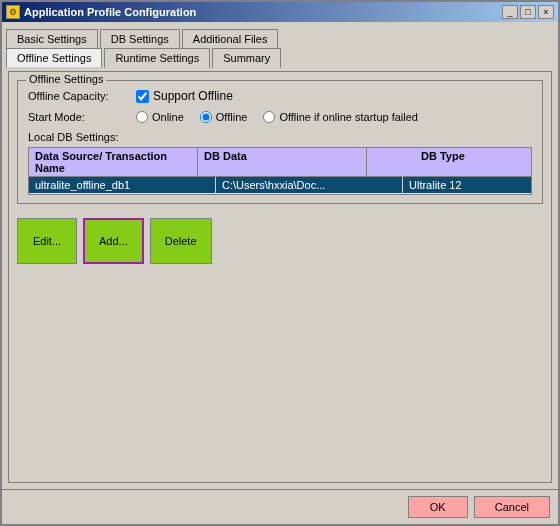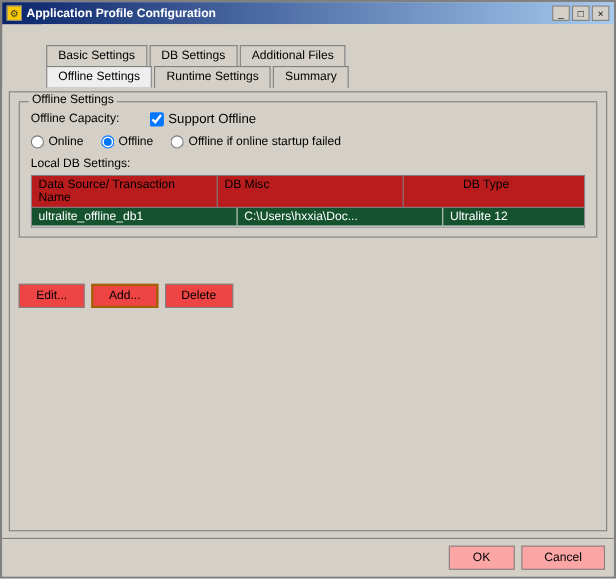--- a/index.html
+++ b/index.html
@@ -62,24 +62,23 @@
       font-size: 9px;
       cursor: pointer;
       display: flex;
       align-items: center;
       justify-content: center;
       color: black;
     }
     .tabs-row1, .tabs-row2 {
       display: flex;
       background: #d4d0c8;
-      padding: 18px 4px 0 4px;
+      padding: 6px 4px 0 4px;
       gap: 2px;
       flex-shrink: 0;
-      margin-left: 36px;
     }
     .tab {
       padding: 3px 10px;
       background: #d4d0c8;
       border: 1px solid #808080;
       border-bottom: none;
       cursor: pointer;
       font-size: 11px;
       color: #000;
       min-width: 60px;
@@ -165,22 +164,23 @@
     .radio-option input[type="radio"] {
       width: 12px;
       height: 12px;
     }
     .local-db-label {
       font-size: 11px;
       margin-bottom: 4px;
     }
     .db-table-header {
       display: flex;
-      background: #b91c1c;
+      background: #c4b5fd;
       border-bottom: 1px solid #808080;
+      font-weight: bold;
     }
     .db-col-header {
       font-size: 11px;
       padding: 2px 6px;
       border-right: 1px solid #808080;
       flex: 1;
     }
     .db-col-header:last-child {
       border-right: none;
       margin-left: 48px;
@@ -190,21 +190,21 @@
     .db-col-header.col3 { flex: 1; }
     .db-table-body {
       overflow-y: auto;
       height: calc(100% - 22px);
     }
     .db-row {
       display: flex;
       border-bottom: 1px solid #e0e0e0;
     }
     .db-row.selected {
-      background: #14532d;
+      background: #0c4a6e;
       color: white;
     }
     .db-cell {
       font-size: 11px;
       padding: 2px 6px;
       border-right: 1px solid #d0d0d0;
       flex: 1;
       white-space: nowrap;
       overflow: hidden;
       text-overflow: ellipsis;
@@ -213,31 +213,30 @@
     .db-cell.col2 { flex: 1.5; }
     .db-cell.col3 { flex: 1; }
     .db-cell:last-child { border-right: none; }
     .btn-row {
       display: flex;
       gap: 6px;
       margin-top: 6px;
       flex-shrink: 0;
     }
     .btn {
-      padding: 3px 14px;
-      background: #ef4444;
+      padding: 15px 14px;
+      background: #84cc16;
       border: 1px solid #808080;
       font-size: 11px;
       cursor: pointer;
       min-width: 60px;
       text-align: center;
-      margin-top: 28px;
     }
     .btn.default {
-      border: 2px solid #a16207;
+      border: 2px solid #a21caf;
     }
     .bottom-bar {
       display: flex;
       justify-content: flex-end;
       padding: 6px 8px;
       gap: 6px;
       background: #d4d0c8;
       border-top: 1px solid #808080;
       flex-shrink: 0;
     }
@@ -295,41 +294,42 @@
 
         <div class="form-row">
           <span class="form-label">Offline Capacity:</span>
           <div class="checkbox-wrapper">
             <input type="checkbox" checked="" style="">
             <span>Support Offline</span>
           </div>
         </div>
 
         <div class="form-row">
+          <span class="form-label">Start Mode:</span>
           <div class="radio-group">
             <label class="radio-option">
               <input type="radio" name="start-mode" style="">
               <span>Online</span>
             </label>
             <label class="radio-option">
               <input type="radio" name="start-mode" checked="" style="">
               <span>Offline</span>
             </label>
             <label class="radio-option">
               <input type="radio" name="start-mode" style="">
               <span>Offline if online startup failed</span>
             </label>
           </div>
         </div>
 
         <div class="local-db-label">Local DB Settings:</div>
         <div class="db-table-container">
           <div class="db-table-header">
             <div class="db-col-header col1">Data Source/ Transaction Name</div>
-            <div class="db-col-header col2">DB Misc</div>
+            <div class="db-col-header col2">DB Data</div>
             <div class="db-col-header col3">DB Type</div>
           </div>
           <div class="db-table-body">
             <div class="db-row selected">
               <div class="db-cell col1">ultralite_offline_db1</div>
               <div class="db-cell col2">C:\Users\hxxia\Doc...</div>
               <div class="db-cell col3">Ultralite 12</div>
             </div>
           </div>
         </div>

